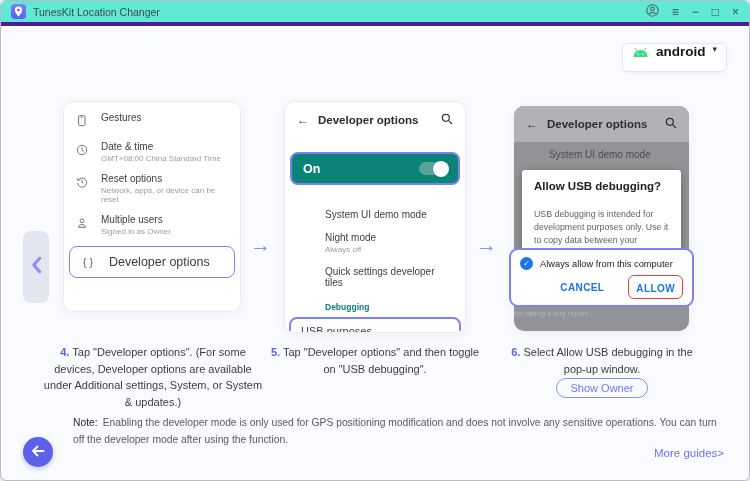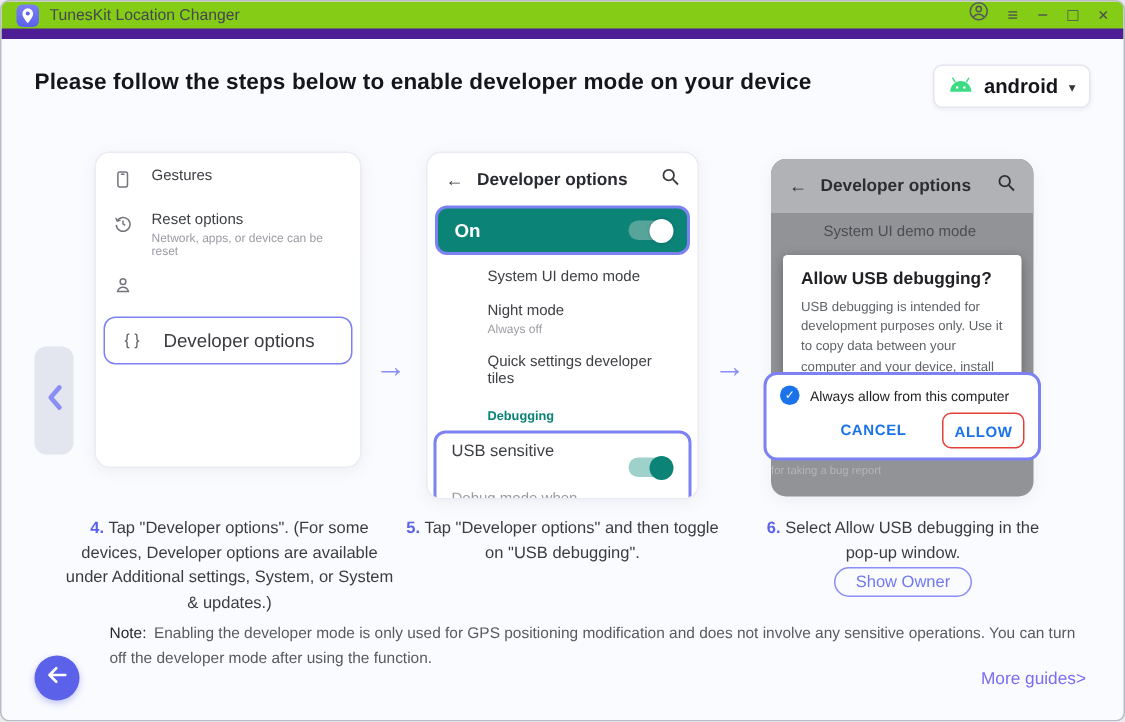--- a/index.html
+++ b/index.html
@@ -1,45 +1,45 @@
 <!DOCTYPE html>
 <html><head>
 <meta charset="utf-8">
 <style>
   html,body{margin:0;padding:0;background:#e9eaee;font-family:"Liberation Sans",sans-serif;}
   .app{position:relative;width:750px;height:481px;background:#fafbfe;border:1px solid #b9bcc6;border-radius:6px;overflow:hidden;box-sizing:border-box;}
   
-  .titlebar{position:absolute;top:0;left:0;right:0;height:25px;background:#84cc16;border-bottom:7px solid #4c1d95;display:flex;align-items:center;padding:0 10px;box-sizing:border-box;}
+  .titlebar{position:absolute;top:0;left:0;right:0;height:25px;background:#5eead4;border-bottom:4px solid #4c1d95;display:flex;align-items:center;padding:0 10px;box-sizing:border-box;}
   .logo{width:15px;height:15px;border-radius:4px;background:linear-gradient(180deg,#7a7ff5,#5b61e9);display:flex;align-items:center;justify-content:center;margin-right:7px;}
   .apptitle{font-size:10.5px;color:#45474f;}
   .wincontrols{margin-left:auto;display:flex;align-items:center;gap:13px;color:#4a4b52;}
   .wincontrols .glyph{font-size:12px;line-height:1;cursor:default;}
   
   .pagetitle{position:absolute;left:22px;top:45px;font-size:15px;font-weight:bold;color:#15161c;letter-spacing:.1px;}
-  .devicesel{position:absolute;right:22px;top:42px;height:27px;background:#fff;border:1px solid #e4e5ef;border-radius:6px;box-shadow:0 1px 3px rgba(60,60,100,.07);display:flex;align-items:center;gap:7px;padding:0 9px;cursor:pointer;}
+  .devicesel{position:absolute;right:22px;top:42px;height:27px;background:#fff;border:1px solid #e4e5ef;border-radius:6px;box-shadow:0 1px 3px rgba(60,60,100,.07);display:flex;align-items:flex-start;gap:7px;padding:0 9px;cursor:pointer;}
   .devicesel .lbl{font-size:13.5px;font-weight:bold;color:#15161c;}
   .devicesel .caret{font-size:9px;color:#33343a;}
   
   .prevtab{position:absolute;left:22px;top:230px;width:26px;height:72px;background:#e3e5ef;border-radius:8px;display:flex;align-items:center;justify-content:center;cursor:pointer;}
   
   .phone{position:absolute;background:#fff;border:1px solid #ecebf4;border-radius:10px;box-shadow:0 2px 10px rgba(70,70,120,.07);overflow:hidden;box-sizing:border-box;}
   #phone1{left:62px;top:100px;width:178px;height:211px;padding-top:5px;}
   .p1row{display:flex;gap:12px;padding:5px 12px;align-items:flex-start;}
   .p1icon{width:13px;flex:0 0 13px;margin-top:1px;}
   .p1t{font-size:10px;color:#3f4045;font-weight:500;}
   .p1s{font-size:8px;color:#9b9ba3;margin-top:2px;}
   .devbox{margin:5px 5px 0 5px;height:30px;border:1.6px solid #7d82f2;border-radius:8px;display:flex;align-items:center;gap:16px;padding:0 13px;background:#fff;}
   .braces{font-size:10.5px;color:#5a5b62;}
   .devlabel{font-size:12.5px;color:#3a3b41;}
   #phone2{left:283px;top:100px;width:182px;height:232px;}
   .p2header{display:flex;align-items:center;gap:9px;padding:9px 12px 5px 12px;}
   .p2back{font-size:12px;color:#3a3b40;}
   .p2title{font-size:11.5px;font-weight:600;color:#2a2b30;}
   .p2search{margin-left:auto;}
-  .onbar{margin:3px 5px;height:29px;background:#0b8377;border:2px solid #7d82f2;border-radius:8px;display:flex;align-items:center;padding:0 11px;box-sizing:content-box;}
+  .onbar{margin:18px 5px;height:29px;background:#0b8377;border:2px solid #7d82f2;border-radius:8px;display:flex;align-items:center;padding:0 11px;box-sizing:content-box;}
   .onlabel{color:#fff;font-size:12.5px;font-weight:bold;}
   .toggle{margin-left:auto;position:relative;width:28px;height:13px;border-radius:7px;}
   .toggle .thumb{position:absolute;top:-1.5px;width:16px;height:16px;border-radius:50%;}
   .tg-on-white{background:#57a49a;}
   .tg-on-white .thumb{right:-2px;background:#fff;box-shadow:0 0 2px rgba(0,0,0,.25);}
   .tg-on-teal{background:#9ed1c9;}
   .tg-on-teal .thumb{right:-2px;background:#0b8377;}
   .p2row{padding:6px 12px 6px 40px;}
   .p2t{font-size:10px;color:#3f4045;font-weight:500;}
   .p2s{font-size:8px;color:#9b9ba3;margin-top:2px;}
@@ -48,21 +48,21 @@
   .usbbox .p2t{font-size:11px;}
   .usbbox .sub{font-size:10px;color:#9b9ba3;margin-top:19px;width:104px;line-height:1.35;}
   .usbtoggle{position:absolute;right:12px;top:16px;}
   #phone3{left:513px;top:105px;width:175px;height:225px;background:#929396;border:none;}
   .p3header{background:#b1b2b5;display:flex;align-items:center;gap:9px;padding:9px 12px;}
   .p3back{font-size:12px;color:#2e2f33;}
   .p3title{font-size:11.5px;font-weight:600;color:#2d2e32;}
   .p3search{margin-left:auto;}
   .p3row{padding:7px 12px 7px 35px;font-size:10px;color:#4c4d52;font-weight:500;}
   .dialog{position:absolute;left:8px;top:64px;width:159px;background:#fff;border-radius:3px;box-shadow:0 2px 8px rgba(0,0,0,.3);padding:10px 12px 8px 12px;box-sizing:border-box;}
-  .dlgtitle{font-size:11.5px;font-weight:bold;color:#202124;margin-bottom:6px;}
+  .dlgtitle{font-size:11.5px;font-weight:bold;color:#202124;margin-bottom:16px;}
   .dlgbody{font-size:8.8px;color:#5f6368;line-height:1.5;}
   .faint{position:absolute;left:0;right:0;top:203px;text-align:left;font-size:7.5px;color:#b4b5b8;}
   
   .allowbox{position:absolute;left:508px;top:247px;width:185px;height:59px;background:#fff;border:2px solid #7d82f2;border-radius:9px;box-sizing:border-box;display:flex;flex-direction:column;justify-content:space-between;padding:7px 9px 6px 9px;z-index:5;}
   .chkrow{display:flex;align-items:center;gap:7px;}
   .chk{width:13px;height:13px;border-radius:50%;background:#1a73e8;color:#fff;font-size:8px;display:flex;align-items:center;justify-content:center;flex:0 0 13px;}
   .chklbl{font-size:9.3px;color:#202124;}
   .btnrow{display:flex;justify-content:flex-end;align-items:center;gap:24px;}
   .dlgbtn{font-size:10px;font-weight:bold;color:#1a73e8;letter-spacing:.4px;}
   .allowwrap{border:1.6px solid #e4403a;border-radius:6px;padding:2px 7px;text-align:center;}
@@ -100,21 +100,20 @@
             <path d="M3.3 11.1 a4.4 4.4 0 0 1 7.4 0"></path>
           </svg>
       </span>
       <span class="glyph">≡</span>
       <span class="glyph">−</span>
       <span class="glyph">□</span>
       <span class="glyph">×</span>
     </div>
   </div>
 
-  <div class="pagetitle">Please follow the steps below to enable developer mode on your device</div>
   <div class="devicesel">
     <span>
       <svg width="17" height="11" viewBox="0 0 24 14">
           <path d="M2 13.5 a10 10 0 0 1 20 0 z" fill="#3ddc84"></path>
           <line x1="6.5" y1="4" x2="4.5" y2="1" stroke="#3ddc84" stroke-width="1.4" stroke-linecap="round"></line>
           <line x1="17.5" y1="4" x2="19.5" y2="1" stroke="#3ddc84" stroke-width="1.4" stroke-linecap="round"></line>
           <circle cx="8.6" cy="9.6" r="1.15" fill="#fff"></circle>
           <circle cx="15.4" cy="9.6" r="1.15" fill="#fff"></circle>
         </svg>
     </span>
@@ -138,37 +137,53 @@
             <line x1="4.6" y1="3.1" x2="7" y2="3.1"></line>
           </svg>
       </span>
       <div>
           <div class="p1t">Gestures</div>
         </div>
     </div>
     <div class="p1row">
       <span class="p1icon">
         <svg width="12" height="12" viewBox="0 0 12 12" fill="none" stroke="#74757c" stroke-width="1">
+            <circle cx="6" cy="6" r="4.7"></circle>
+            <path d="M6 3.4 v2.8 l1.9 1.1"></path>
+          </svg>
+      </span>
+      <div>
+        <div class="p1t">Date &amp; time</div>
+        <div class="p1s">GMT+08:00 China Standard Time</div>
+      </div>
+    </div>
+    <div class="p1row">
+      <span class="p1icon">
+        <svg width="12" height="12" viewBox="0 0 12 12" fill="none" stroke="#74757c" stroke-width="1">
             <path d="M2.1 4.3 a4.6 4.6 0 1 1-.6 2.6"></path>
             <polyline points="1.1,2.2 2.1,4.5 4.4,3.7" stroke-width=".9"></polyline>
             <path d="M6 4 v2.3 l1.5.9"></path>
           </svg>
       </span>
       <div>
         <div class="p1t">Reset options</div>
         <div class="p1s">Network, apps, or device can be reset</div>
       </div>
     </div>
     <div class="p1row">
       <span class="p1icon">
         <svg width="12" height="12" viewBox="0 0 12 12" fill="none" stroke="#74757c" stroke-width="1">
             <circle cx="6" cy="3.8" r="1.9"></circle>
             <path d="M2.4 10.3 a3.7 3.7 0 0 1 7.2 0 z"></path>
           </svg>
       </span>
+      <div>
+        <div class="p1t">Multiple users</div>
+        <div class="p1s">Signed in as Owner</div>
+      </div>
     </div>
     <div class="devbox">
       <span class="braces">{ }</span>
       <span class="devlabel">Developer options</span>
     </div>
   </div>
 
   <div class="flowarrow" style="left:249px;top:232px;">→</div>
 
   <div class="phone" id="phone2">
@@ -193,21 +208,21 @@
     </div>
     <div class="p2row">
       <div class="p2t">Night mode</div>
       <div class="p2s">Always off</div>
     </div>
     <div class="p2row">
       <div class="p2t">Quick settings developer tiles</div>
     </div>
     <div class="sectionlbl">Debugging</div>
     <div class="usbbox">
-      <div class="p2t">USB sensitive</div>
+      <div class="p2t">USB purposes</div>
       <div class="sub">Debug mode when USB is connected</div>
       <span class="toggle tg-on-teal usbtoggle">
           <span class="thumb"></span>
         </span>
     </div>
 
   </div>
 
   <div class="flowarrow" style="left:475px;top:232px;">→</div>
 

